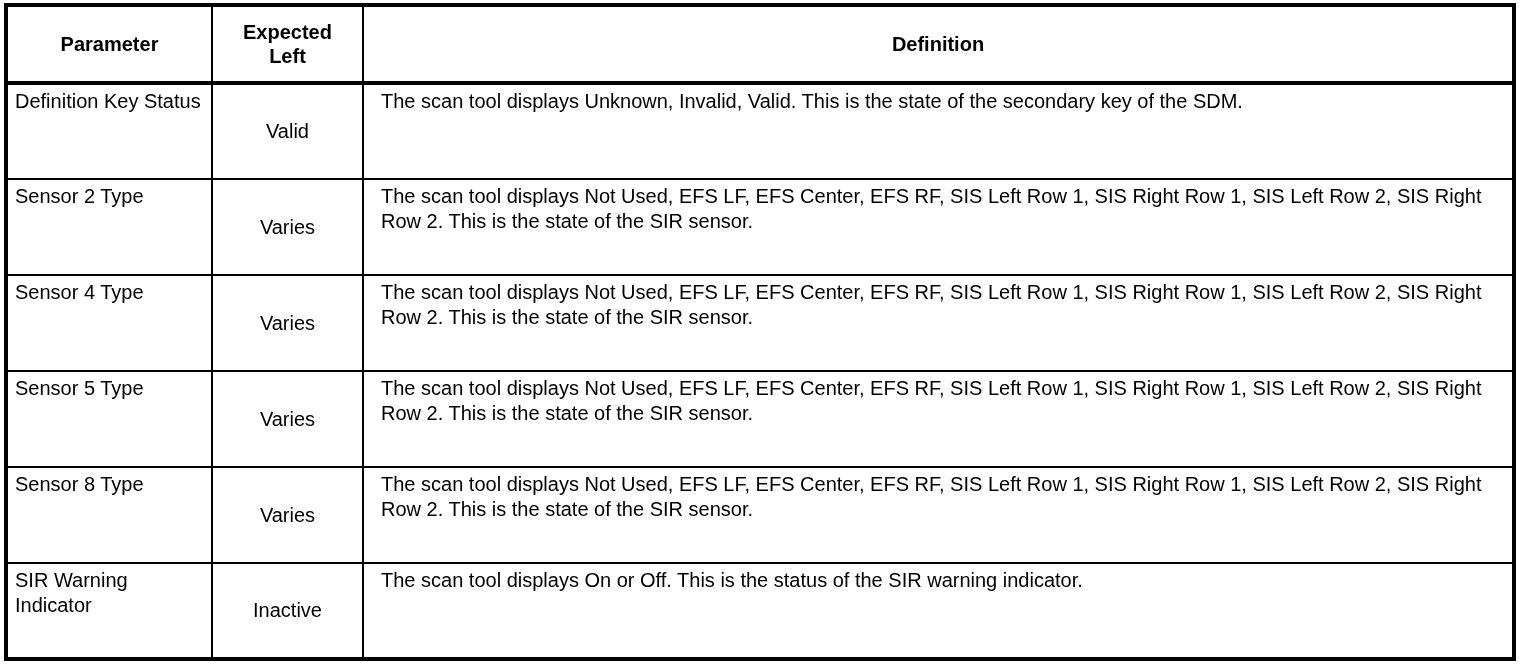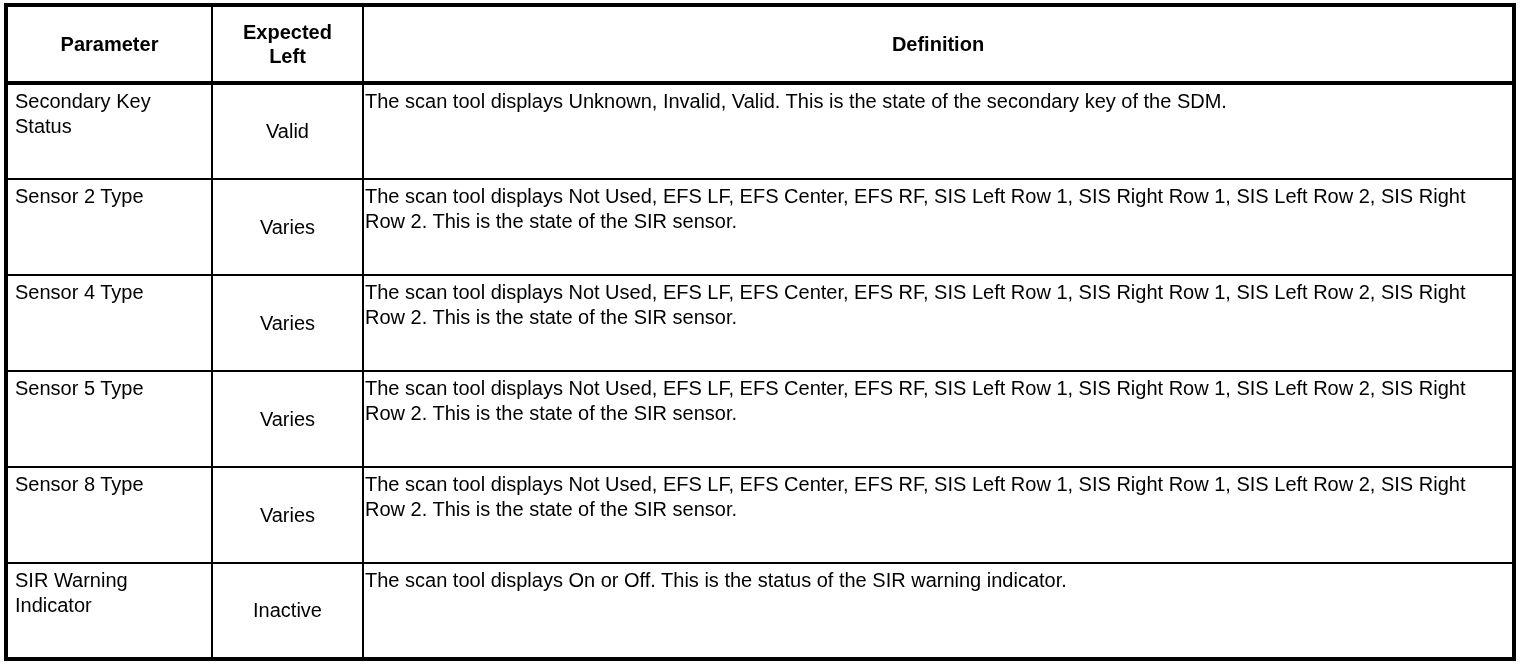--- a/index.html
+++ b/index.html
@@ -72,21 +72,21 @@
     vertical-align: top;
     padding-left: 7px;
   }
   td.cell-expected {
     text-align: center;
     vertical-align: middle;
     margin-left: 48px;
   }
   td.cell-definition {
     text-align: left;
-    padding-left: 1px;
+    padding-left: 17px;
     padding-right: 6px;
     vertical-align: top;
     white-space: pre-line;
   }
 
   tr.row-tall { height: 74px; }
   tr.row-two-line { height: 74px; }
 </style>
 </head>
 <body>
@@ -101,21 +101,21 @@
     <thead>
       <tr class="header-row">
         <th>Parameter</th>
         <th style="white-space: pre-line;">Expected
 Left</th>
         <th>Definition</th>
       </tr>
     </thead>
     <tbody>
       <tr class="row-two-line">
-        <td class="cell-parameter">Secondary Key Status</td>
+        <td class="cell-parameter">Definition Key Status</td>
         <td class="cell-expected">Valid</td>
         <td class="cell-definition">The scan tool displays Unknown, Invalid, Valid. This is the state of the secondary key of the SDM.</td>
       </tr>
       <tr class="row-tall">
         <td class="cell-parameter">Sensor 2 Type</td>
         <td class="cell-expected">Varies</td>
         <td class="cell-definition">The scan tool displays Not Used, EFS LF, EFS Center, EFS RF, SIS Left Row 1, SIS Right Row 1, SIS Left Row 2, SIS Right Row 2. This is the state of the SIR sensor.</td>
       </tr>
       <tr class="row-tall">
         <td class="cell-parameter">Sensor 4 Type</td>

